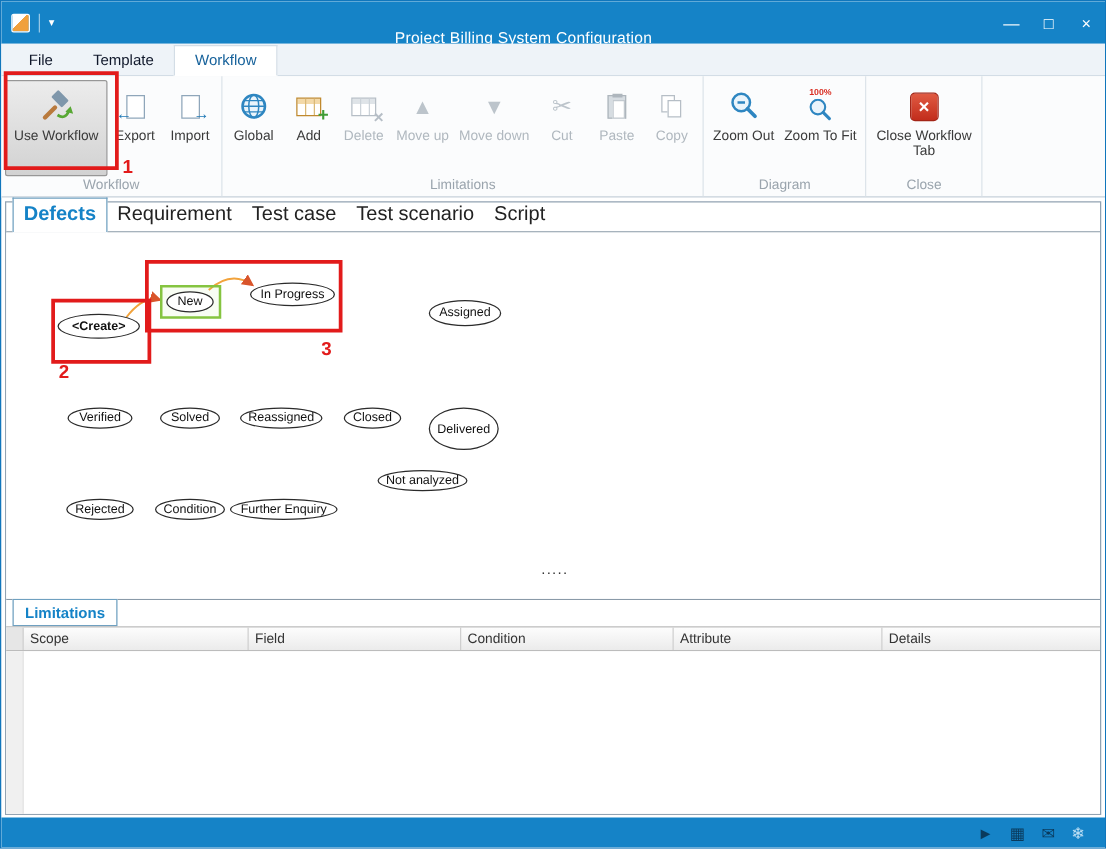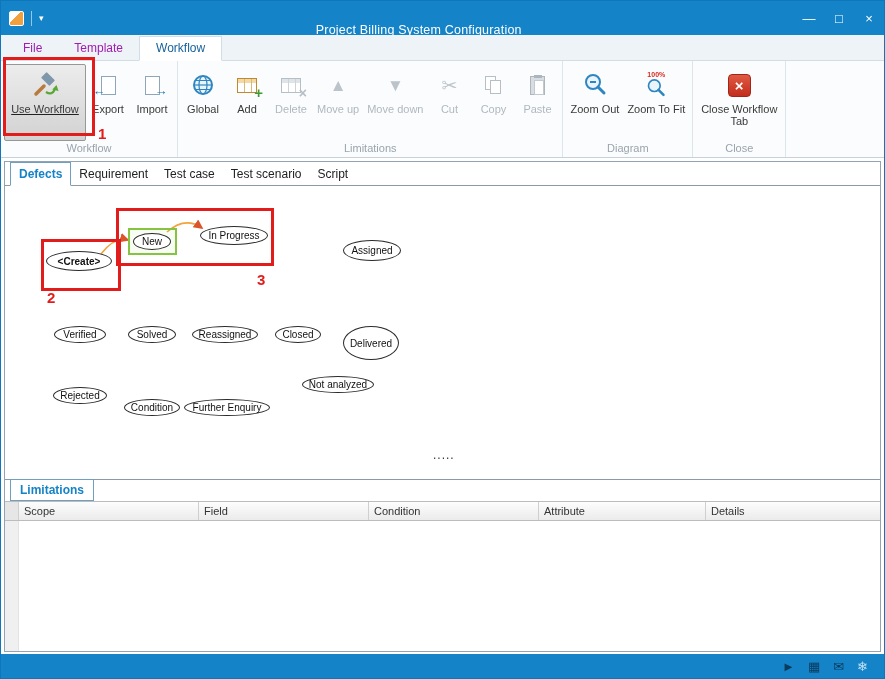--- a/index.html
+++ b/index.html
@@ -14,33 +14,33 @@
             background:linear-gradient(135deg,#ffffff 0 42%, #f0a03c 42% 100%); flex:0 0 auto; }
   .tb-sep { width:1px; height:15px; background:rgba(255,255,255,.55); margin:0 7px; }
   .tb-caret { font-size:9px; line-height:9px; }
   .tb-title { flex:1; text-align:center; font-size:12.5px; letter-spacing:.2px;margin-top:24px; }
   .tb-controls { display:flex; height:34px; }
   .tb-btn { width:30px; display:flex; align-items:center; justify-content:center; font-size:13px; cursor:default; }
 
   
   .menubar { height:26px; background:#eef3f8; display:flex; align-items:flex-end; padding-left:6px;
              border-bottom:1px solid #d3dde6; flex:0 0 auto; }
-  .mtab { padding:4px 16px 5px; font-size:12px; color:#a21caf; }
+  .mtab { padding:4px 16px 5px; font-size:12px; color:#0f172a; }
   .mtab.active { background:#fff; border:1px solid #d3dde6; border-bottom:1px solid #fff;
                  margin-bottom:-1px; color:#17629b; }
 
   
   .ribbon { height:97px; background:#fbfcfd; border-bottom:1px solid #c7d1da; display:flex; flex:0 0 auto; }
   .rgroup { display:flex; flex-direction:column; border-right:1px solid #dde4ea; }
   .rbtns { display:flex; flex:1; align-items:stretch; padding:3px 3px 0; }
   .rb { min-width:44px; padding:2px 3px 0; display:flex; flex-direction:column; align-items:center;
         border:1px solid transparent; border-radius:2px; }
   .rb .ricon { height:36px; display:flex; align-items:center; justify-content:center; }
   .rb .rlabel { font-size:11px; line-height:12px; text-align:center; color:#3a3a3a; }
-  .rb.selected { background:linear-gradient(#ececec,#d2d2d2); border-color:#979797;text-decoration:underline; }
+  .rb.selected { background:linear-gradient(#ececec,#d2d2d2); border-color:#979797; }
   .rb.disabled .rlabel { color:#b0b8bf; }
   .glabel { height:16px; line-height:15px; text-align:center; font-size:11px; color:#9aa4ad; }
 
   
   .page-ic { width:15px; height:19px; background:#fff; border:1px solid #8fa6ba; position:relative; }
   .pg-arrow { position:absolute; color:#1e78b6; font-weight:bold; font-size:13px; line-height:13px; }
   .pg-arrow.left { left:-9px; bottom:-3px; }
   .pg-arrow.right { right:-9px; bottom:-3px; }
   .tbl-ic { width:20px; height:15px; border:1px solid #c0892f; background:linear-gradient(#f3d9a8 0 4px, #fff 4px); position:relative; }
   .tbl-ic::before, .tbl-ic::after { content:""; position:absolute; top:0; bottom:0; width:1px; background:#d9b977; }
@@ -60,21 +60,21 @@
   .closex-ic { width:23px; height:23px; border-radius:4px; background:linear-gradient(#e05a42,#c22d1c);
                color:#fff; font-weight:bold; font-size:15px; display:flex; align-items:center; justify-content:center;
                border:1px solid #a32517; line-height:15px; }
   .zoomfit-wrap { display:flex; flex-direction:column; align-items:center; }
   .zf-badge { color:#d92b1f; font-size:7px; font-weight:bold; line-height:8px; }
 
   
   .client { flex:1; margin:3px 3px 2px; border:1px solid #92a3b2; display:flex; flex-direction:column;
             min-height:0; background:#fff; }
   .doctabs { height:24px; display:flex; align-items:flex-end; padding-left:5px; border-bottom:1px solid #8a9aa8; flex:0 0 auto; }
-  .dtab { padding:4px 8px 4px; font-size:12px; color:#222; }
+  .dtab { padding:4px 8px 4px; font-size:16px; color:#222; }
   .dtab.active { border:1px solid #6fa0c0; border-bottom:1px solid #fff; margin-bottom:-1px;
                  color:#1583c7; font-weight:bold; background:#fff; }
 
   .canvas { flex:1; position:relative; background:#fff; overflow:hidden; }
   .arrows { position:absolute; left:0; top:0; width:100%; height:100%; }
   .node { position:absolute; background:#fff; border:1px solid #2b2b2b; border-radius:50%;
           display:flex; align-items:center; justify-content:center; font-size:10px; white-space:nowrap; color:#111; z-index:2; }
   .selbox { position:absolute; border:2px solid #85c440; background:rgba(160,220,90,.07); z-index:1; }
   .ellipsis-txt { position:absolute; font-size:12px; letter-spacing:1px; color:#333; }
 
@@ -202,32 +202,32 @@
           <div class="rlabel">Move down</div>
         </div>
         <div class="rb disabled">
           <div class="ricon">
             <span class="cut-ic">✂</span>
           </div>
           <div class="rlabel">Cut</div>
         </div>
         <div class="rb disabled">
           <div class="ricon">
+            <div class="paste-ic"></div>
+          </div>
+          <div class="rlabel">Paste</div>
+        </div>
+        <div class="rb disabled">
+          <div class="ricon">
             <div class="copy-ic">
                 <div class="c1"></div>
                 <div class="c2"></div>
               </div>
           </div>
           <div class="rlabel">Copy</div>
-        </div>
-        <div class="rb disabled">
-          <div class="ricon">
-            <div class="paste-ic"></div>
-          </div>
-          <div class="rlabel">Paste</div>
         </div>
       </div>
       <div class="glabel">Limitations</div>
     </div>
 
     <div class="rgroup">
       <div class="rbtns">
         <div class="rb">
           <div class="ricon">
             <svg width="26" height="26" viewBox="0 0 26 26">
@@ -315,21 +315,21 @@
         </div>
       <div class="node" style="left:270px;top:140px;width:46px;height:17px;">
           <span>Closed</span>
         </div>
       <div class="node" style="left:338px;top:140px;width:56px;height:34px;">
           <span>Delivered</span>
         </div>
       <div class="node" style="left:297px;top:190px;width:72px;height:17px;">
           <span>Not analyzed</span>
         </div>
-      <div class="node" style="left:48px;top:201px;width:54px;height:17px;">
+      <div class="node" style="left:48px;top:213px;width:54px;height:17px;">
           <span>Rejected</span>
         </div>
       <div class="node" style="left:119px;top:213px;width:56px;height:17px;">
           <span>Condition</span>
         </div>
       <div class="node" style="left:179px;top:213px;width:86px;height:17px;">
           <span>Further Enquiry</span>
         </div>
 
       <div class="ellipsis-txt" style="left:428px;top:262px;">.....</div>

